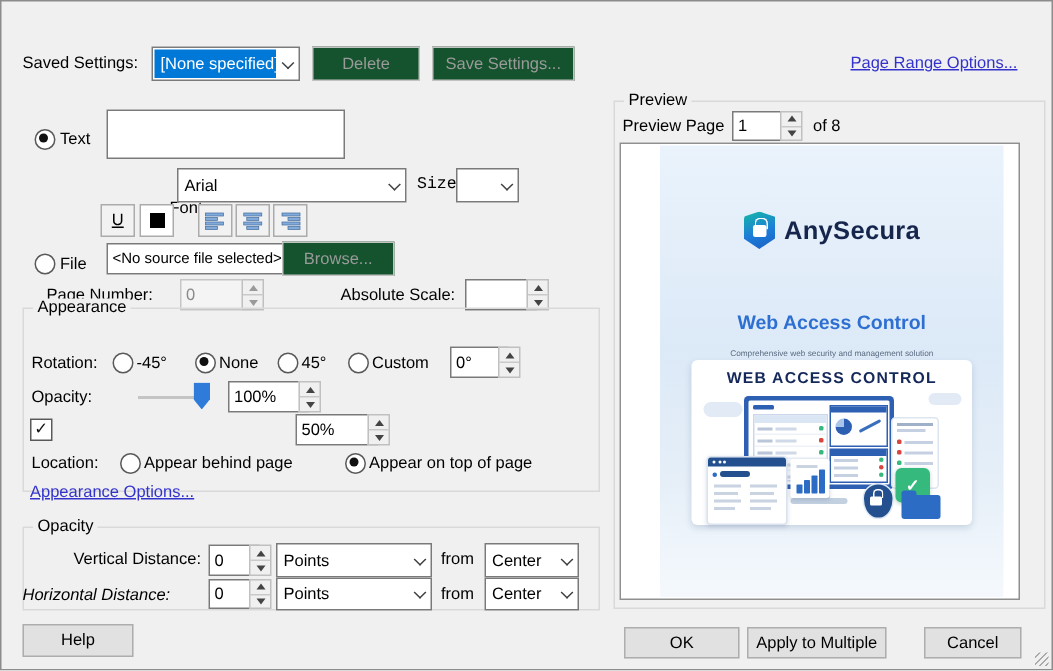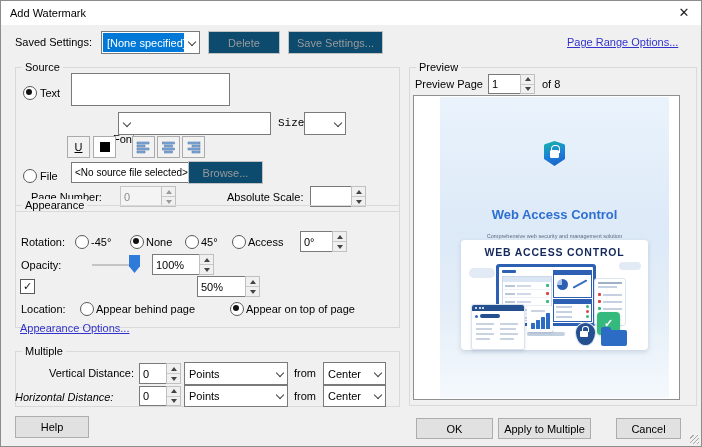--- a/index.html
+++ b/index.html
@@ -4,21 +4,21 @@
 <style>
   html,body{margin:0;padding:0;}
   body{width:702px;height:447px;overflow:hidden;font-family:"Liberation Sans",sans-serif;font-size:11px;color:#000;background:#fff;}
   .dialog{position:relative;width:700px;height:445px;background:#f0f0f0;border:1px solid #8c8c8c;}
   .titlebar{position:absolute;left:0;top:0;width:700px;height:24px;background:#fff;}
   .title{position:absolute;left:9px;top:6px;font-size:11px;}
   .close{position:absolute;right:9px;top:4px;width:16px;height:16px;font-size:13px;line-height:16px;text-align:center;color:#222;cursor:pointer;}
   .lbl{position:absolute;white-space:nowrap;}
   .link{position:absolute;color:#3333cc;text-decoration:underline;white-space:nowrap;cursor:pointer;}
   .btn{position:absolute;background:#e1e1e1;border:1px solid #adadad;text-align:center;font-size:11px;color:#000;display:flex;align-items:center;justify-content:center;cursor:pointer;}
-  .btn.disabled{background:#0c4a6e;border-color:#c2c2c2;color:#9a9a9a;cursor:default;}
+  .btn.disabled{background:#14532d;border-color:#c2c2c2;color:#9a9a9a;cursor:default;}
   .group{position:absolute;border:1px solid #d9d9d9;}
   .group>.glabel{position:absolute;top:-7px;left:6px;background:#f0f0f0;padding:0 3px;white-space:nowrap;}
   .combo{position:absolute;background:#fff;border:1px solid #7a7a7a;display:flex;align-items:stretch;}
   .combo .ctxt{flex:1;padding:1px 4px;white-space:nowrap;overflow:hidden;display:flex;align-items:center;}
   .combo .carw{width:15px;display:flex;align-items:center;justify-content:center;}
   .chev{width:5px;height:5px;border-right:1px solid #404040;border-bottom:1px solid #404040;transform:rotate(45deg);margin-top:-2px;}
   .combo.sel .ctxt{background:#0078d7;color:#fff;margin:1px 0 1px 1px;}
   .edit{position:absolute;background:#fff;border:1px solid #7a7a7a;padding:0 3px;display:flex;align-items:center;white-space:nowrap;}
   .edit.dis{background:#f4f4f4;border-color:#c6c6c6;color:#8b8b8b;}
   .spin{position:absolute;width:13px;background:#f0f0f0;border:1px solid #c0c0c0;display:flex;flex-direction:column;}
@@ -90,44 +90,38 @@
   .folder{position:absolute;left:140px;top:90px;width:26px;height:16px;background:#2d6cc4;border-radius:2px;}
   .folder .tab{position:absolute;left:0;top:-3px;width:10px;height:4px;background:#2d6cc4;border-radius:2px 2px 0 0;}
   .grip{position:absolute;right:2px;bottom:2px;width:9px;height:9px;background:repeating-linear-gradient(135deg,transparent 0 2px,#a9a9a9 2px 3px);}
   .alignsvg{display:block;}
 </style>
 </head>
 <body>
 
 <div class="dialog">
 
-  <div class="titlebar">
-    <span class="title">Add Watermark</span>
-    <span class="close">✕</span>
-  </div>
 
   <span class="lbl" style="left:14px;top:35px;">Saved Settings:</span>
   <div class="combo sel" style="left:100px;top:30px;width:97px;height:21px;">
     <span class="ctxt">[None specified]</span>
     <span class="carw">
         <span class="chev"></span>
       </span>
   </div>
   <div class="btn disabled" style="left:207px;top:30px;width:70px;height:21px;">Delete</div>
   <div class="btn disabled" style="left:287px;top:30px;width:93px;height:21px;">Save Settings...</div>
   <span class="link" style="left:566px;top:35px;">Page Range Options...</span>
 
-  <div class="group" style="left:14px;top:66px;width:383px;height:143px;">
-    <span class="glabel">Source</span>
-  </div>
   <span class="radio on" style="left:22px;top:85px;"></span>
   <span class="lbl" style="left:39px;top:86px;">Text</span>
   <div class="edit" style="left:70px;top:72px;width:151px;height:31px;"></div>
   <span class="lbl" style="left:84px;top:132px;margin-left:28px;">Font:</span>
   <div class="combo" style="left:117px;top:111px;width:151px;height:21px;">
+    <span class="ctxt">Arial</span>
     <span class="carw">
         <span class="chev"></span>
       </span>
   </div>
   <span class="lbl" style="left:277px;top:116px;font-family:Liberation Mono, monospace;">Size:</span>
   <div class="combo" style="left:303px;top:111px;width:40px;height:21px;">
     <span class="ctxt"></span>
     <span class="carw">
         <span class="chev"></span>
       </span>
@@ -200,21 +194,21 @@
     <span class="glabel">Appearance</span>
   </div>
   <span class="lbl" style="left:20px;top:235px;">Rotation:</span>
   <span class="radio" style="left:74px;top:234px;"></span>
   <span class="lbl" style="left:90px;top:235px;">-45°</span>
   <span class="radio on" style="left:129px;top:234px;"></span>
   <span class="lbl" style="left:145px;top:235px;">None</span>
   <span class="radio" style="left:184px;top:234px;"></span>
   <span class="lbl" style="left:200px;top:235px;">45°</span>
   <span class="radio" style="left:231px;top:234px;"></span>
-  <span class="lbl" style="left:247px;top:235px;">Access</span>
+  <span class="lbl" style="left:247px;top:235px;">Custom</span>
   <div class="edit" style="left:299px;top:230px;width:31px;height:19px;">0°</div>
   <div class="spin" style="left:331px;top:230px;height:19px;">
     <span class="cell">
         <span class="tri-up"></span>
       </span>
     <span class="cell">
         <span class="tri-dn"></span>
       </span>
   </div>
 
@@ -243,21 +237,21 @@
   </div>
 
   <span class="lbl" style="left:20px;top:302px;">Location:</span>
   <span class="radio" style="left:79px;top:301px;"></span>
   <span class="lbl" style="left:95px;top:302px;">Appear behind page</span>
   <span class="radio on" style="left:229px;top:301px;"></span>
   <span class="lbl" style="left:245px;top:302px;">Appear on top of page</span>
   <span class="link" style="left:19px;top:321px;">Appearance Options...</span>
 
   <div class="group" style="left:14px;top:350px;width:383px;height:54px;">
-    <span class="glabel">Multiple</span>
+    <span class="glabel">Opacity</span>
   </div>
   <span class="lbl" style="left:14px;top:366px;width:119px;text-align:right;">Vertical Distance:</span>
   <div class="edit" style="left:138px;top:362px;width:26px;height:19px;">0</div>
   <div class="spin" style="left:165px;top:362px;height:19px;">
     <span class="cell">
         <span class="tri-up"></span>
       </span>
     <span class="cell">
         <span class="tri-dn"></span>
       </span>
@@ -314,20 +308,21 @@
   </div>
   <span class="lbl" style="left:541px;top:77px;">of 8</span>
 
   <div class="pagebox" style="left:412px;top:94px;width:265px;height:303px;">
     <div class="flyer">
       <div class="logo-row">
         <span class="shield-logo">
             <span class="lks"></span>
             <span class="lk"></span>
           </span>
+        <span class="brand">AnySecura</span>
       </div>
       <div class="flyer-heading">Web Access Control</div>
       <div class="tag" style="top:136px;">Comprehensive web security and management solution</div>
       <div class="tag" style="top:146px;">Monitor · Analyze · Control · Protect · Manage</div>
 
       <div class="card">
         <div class="card-title">WEB ACCESS CONTROL</div>
         <span class="cloud" style="left:8px;top:28px;width:26px;height:10px;"></span>
         <span class="cloud" style="left:158px;top:22px;width:22px;height:8px;"></span>
 

